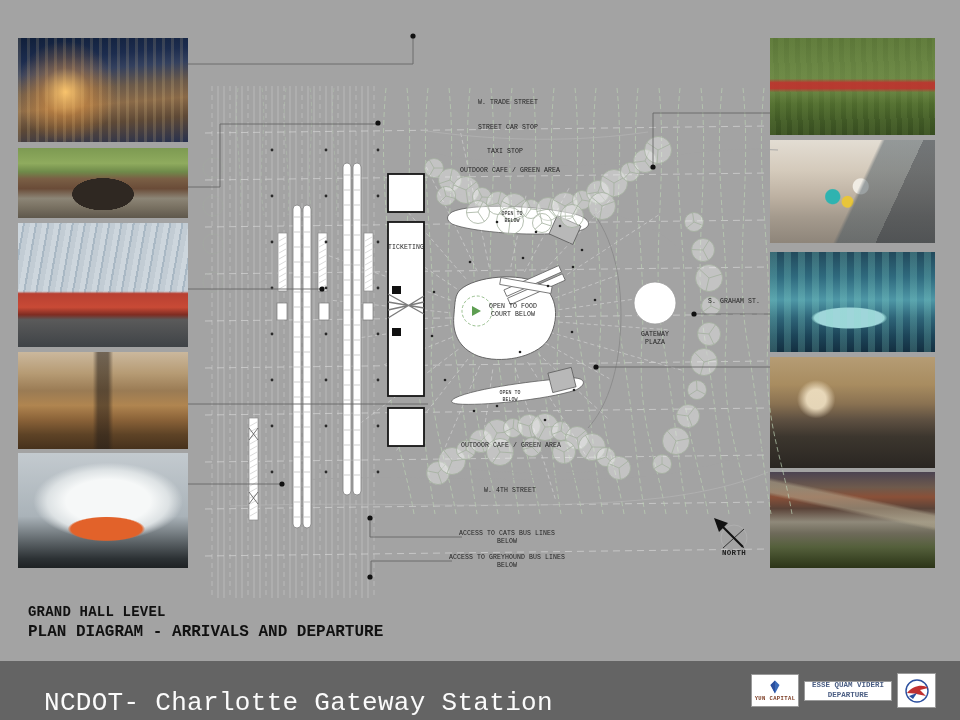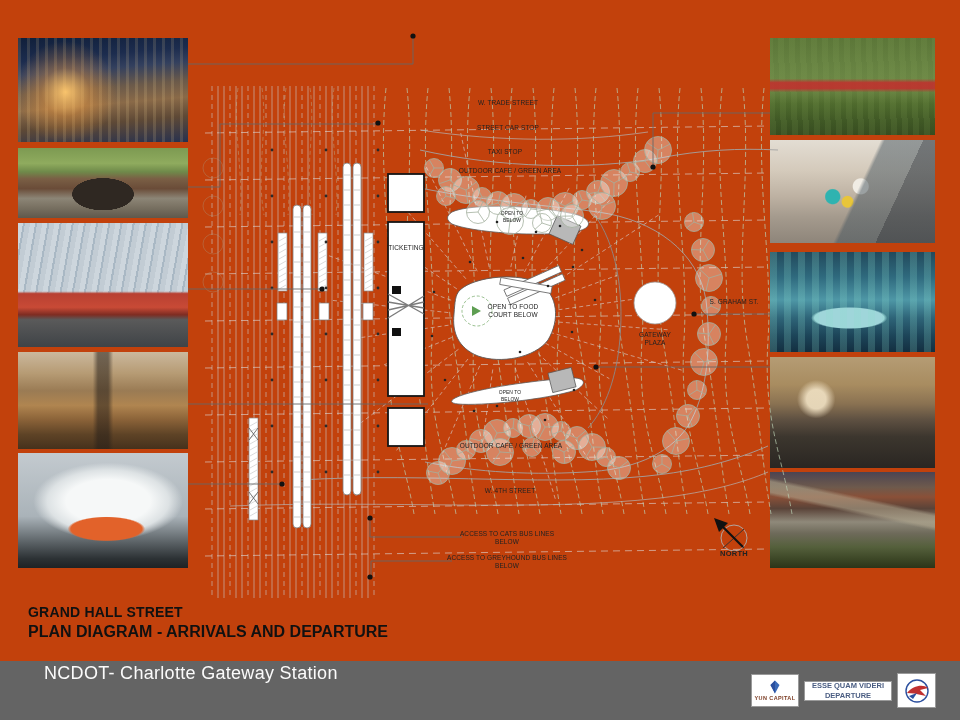--- a/index.html
+++ b/index.html
@@ -1,17 +1,17 @@
 <!DOCTYPE html>
 <html><head>
 <meta charset="utf-8">
 <style>
   html,body{margin:0;padding:0;background:#e8e8e8}
-  .slide{position:relative;width:960px;height:720px;background:#c2410c;overflow:hidden;
-         font-family:Liberation Sans, sans-serif}
+  .slide{position:relative;width:960px;height:720px;background:#a3a3a3;overflow:hidden;
+         font-family:Liberation Mono, monospace}
   
   .photo{position:absolute;left:18px;width:170px}
   .photo.right{left:770px;width:165px}
   .pl1{top:38px;height:104px;background:
     radial-gradient(circle at 28% 52%, rgba(255,200,110,.95) 0%, rgba(255,160,60,.35) 18%, rgba(255,160,60,0) 38%),
     repeating-linear-gradient(90deg, rgba(255,225,160,.14) 0 3px, rgba(0,0,0,0) 3px 9px),
     linear-gradient(175deg,#101f3a 0%,#1c2c4e 20%,#33405e 32%,#6b5a4a 48%,#8a6a48 62%,#5e4936 78%,#27314f 100%)}
   .pl2{top:148px;height:70px;background:
     radial-gradient(ellipse 30% 38% at 50% 66%, #2f2822 0 60%, rgba(47,40,34,0) 61%),
     linear-gradient(180deg,#7d9a52 0%,#8fab5e 22%,#6f8a4a 34%,#7a5f45 44%,#6a4c38 58%,#8c8576 72%,#7a7263 84%,#5f584c 100%)}
@@ -49,21 +49,21 @@
   #plan-svg{position:absolute;left:0;top:0;width:960px;height:720px;pointer-events:none}
   .plan-labels{position:absolute;inset:0;pointer-events:none}
   .plan-label{position:absolute;transform:translateX(-50%);font-size:6.5px;line-height:1.25;
               color:#222;text-align:center;white-space:pre-line;letter-spacing:.1px}
   .plan-label.tiny{font-size:6px;transform:translateX(-50%) scale(.82)}
   .plan-label.north{font-weight:bold;font-size:7.5px;letter-spacing:.3px}
   
   .title-main{position:absolute;left:28px;top:604px;font-size:14px;font-weight:bold;color:#111;letter-spacing:.2px}
   .title-sub{position:absolute;left:28px;top:623px;font-size:16px;font-weight:bold;color:#111}
   .footer{position:absolute;left:0;top:661px;width:960px;height:59px;background:#646464}
-  .footer-title{position:absolute;left:44px;top:2px;font-size:18px;font-weight:400;color:#fbfbfb;letter-spacing:.3px}
+  .footer-title{position:absolute;left:44px;top:27px;font-size:26px;font-weight:400;color:#fbfbfb;letter-spacing:.3px}
   .logos{position:absolute;right:24px;top:12px;display:flex;gap:5px;align-items:center}
   .logo-box{background:#fff;border:1px solid #9a9a9a;box-sizing:border-box;display:flex;
             flex-direction:column;align-items:center;justify-content:center}
   .logo-yun{width:48px;height:33px}
   .logo-yun .lbl{font-size:5.5px;font-weight:bold;color:#7b3b22;letter-spacing:.4px;margin-top:1px}
   .logo-consortium{width:88px;height:20px;font-size:7.5px;font-weight:bold;color:#4a5d82;text-align:center;line-height:1.3}
   .logo-emblem{width:39px;height:35px}
 </style>
 </head>
 <body>
@@ -732,21 +732,21 @@
 BELOW</div>
     <div class="plan-label" style="left:511px;top:442px">OUTDOOR CAFE / GREEN AREA</div>
     <div class="plan-label" style="left:510px;top:487px">W. 4TH STREET</div>
     <div class="plan-label" style="left:507px;top:530px">ACCESS TO CATS BUS LINES
 BELOW</div>
     <div class="plan-label" style="left:507px;top:554px">ACCESS TO GREYHOUND BUS LINES
 BELOW</div>
     <div class="plan-label north" style="left:734px;top:549px">NORTH</div>
   </div>
 
-  <div class="title-main">GRAND HALL STREET</div>
+  <div class="title-main">GRAND HALL LEVEL</div>
   <div class="title-sub">PLAN DIAGRAM - ARRIVALS AND DEPARTURE</div>
 
   <div class="footer">
     <div class="footer-title">NCDOT- Charlotte Gateway Station</div>
     <div class="logos">
       <div class="logo-box logo-yun">
         <svg width="14" height="14" viewBox="0 0 14 14">
           <path d="M7 0.5 L11.5 5 L7 13.5 L2.5 5 Z" fill="#3a6ab8"></path>
           <path d="M7 0.5 L7 13.5 L2.5 5 Z" fill="#2b4f9e"></path>
         </svg>

